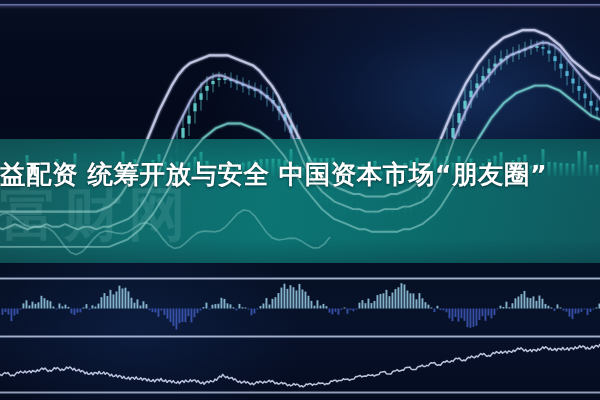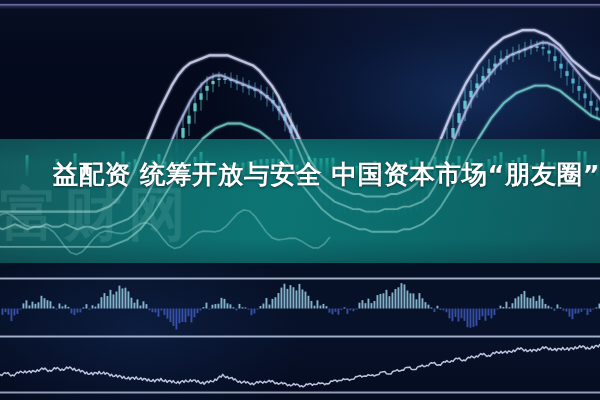--- a/index.html
+++ b/index.html
@@ -103,22 +103,22 @@
     white-space: nowrap;
     pointer-events: none;
     user-select: none;
   }
 
   
   .headline {
     position: absolute;
     left: 0;
     top: 156px;
-    width: 600px;
-    text-align: right;
+    width: 476px;
+    text-align: center;
     color: #ffffff;
     font-weight: 700;
     font-size: 25.5px;
     line-height: 37px;
     letter-spacing: 0.5px;
     text-shadow:
       0 1px 3px rgba(0,32,40,0.65),
       0 0 1px rgba(0,0,0,0.5);
     white-space: nowrap;
   }

